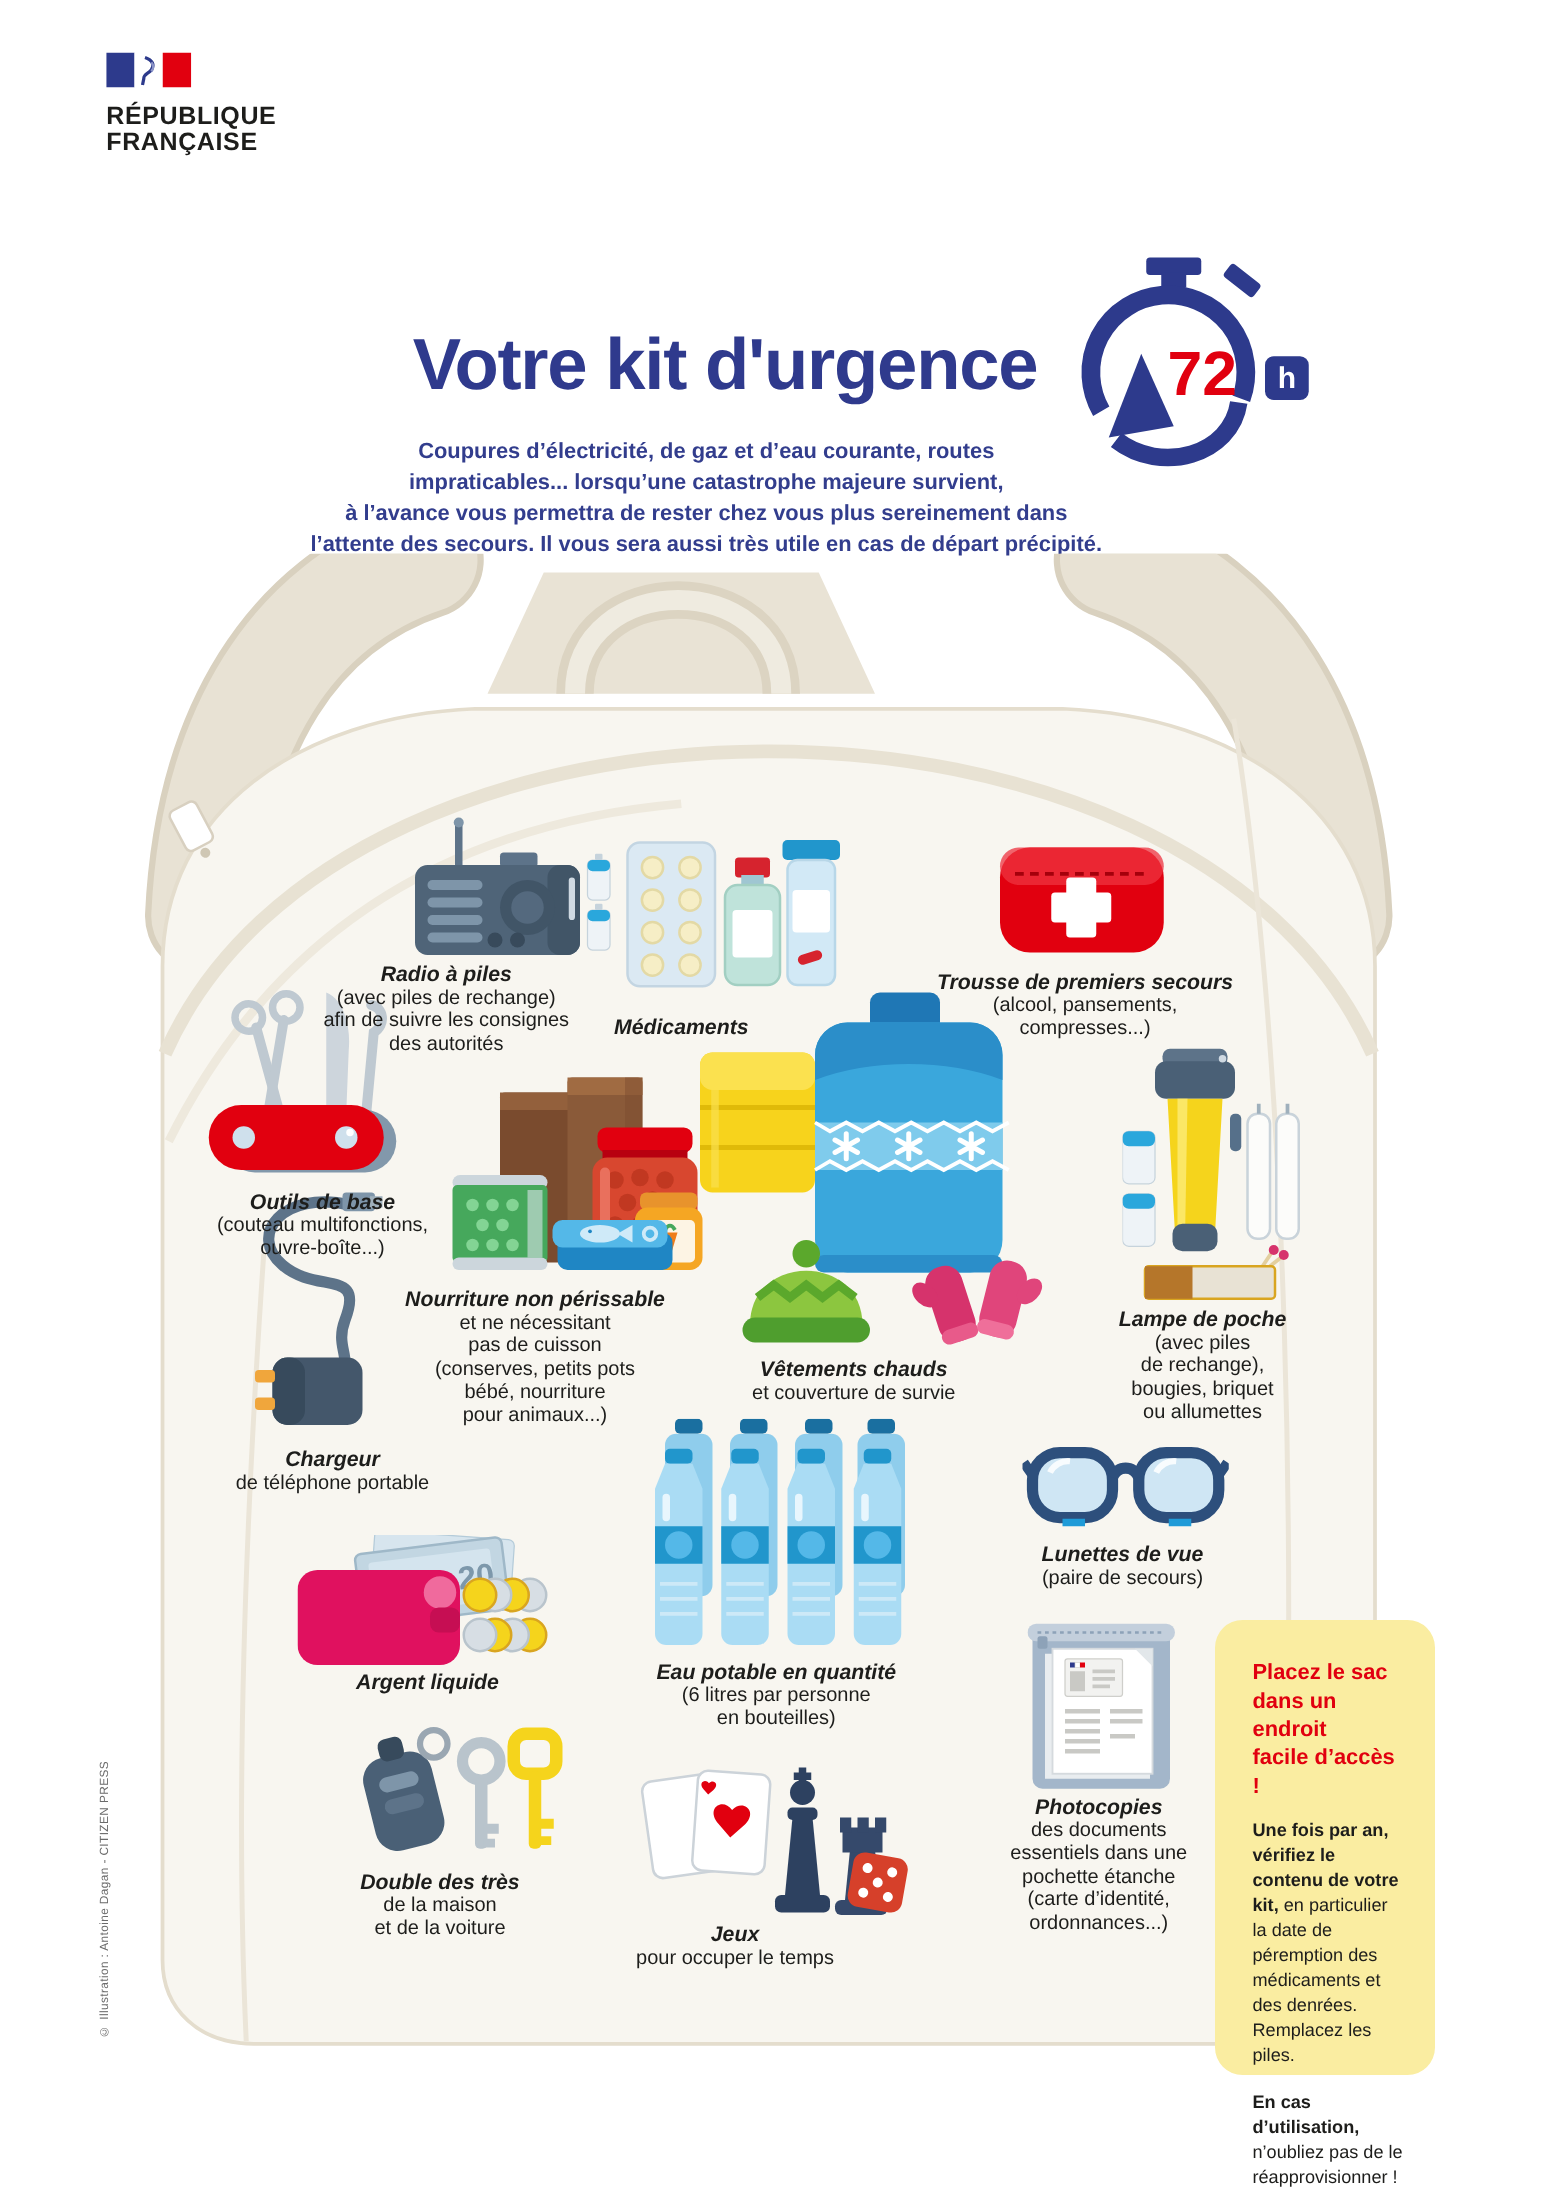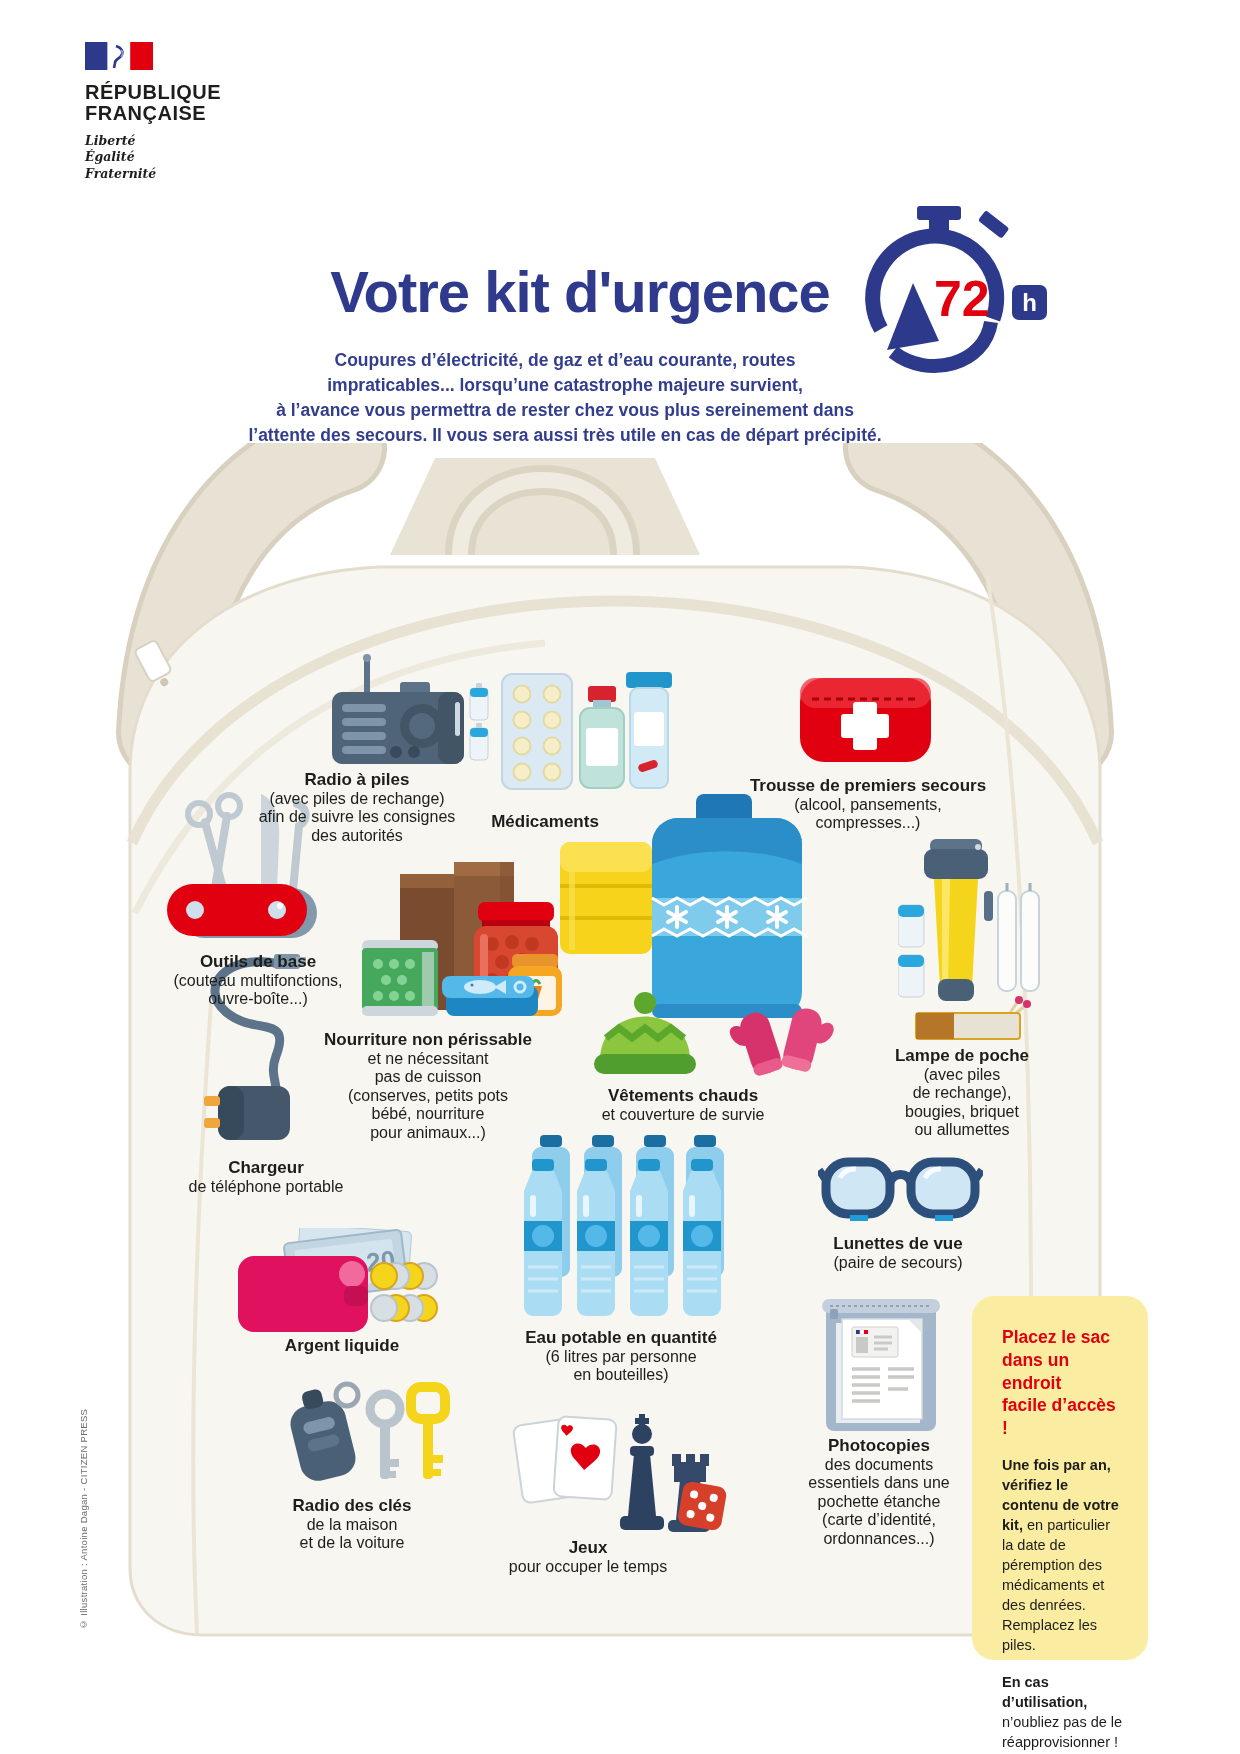--- a/index.html
+++ b/index.html
@@ -23,21 +23,21 @@
   .badge-h  { position:absolute; left:1012px; top:285px; width:35px; height:35px;
               background:#2d3a8c; border-radius:7px; color:#fff; font-size:24px;
               font-weight:800; display:flex; align-items:center; justify-content:center; }
 
   .intro { position:absolute; left:150px; top:348px; width:830px; text-align:center;
            font-size:17.5px; font-weight:700; color:#323d8d; line-height:1.43; }
   .intro .red { color:#e1000f; }
 
   
   .label { position:absolute; width:280px; text-align:center; color:#1d1d1b; }
-  .item-title   { font-size:17px; font-weight:700; line-height:1.16; white-space:pre-line; }
+  .item-title   { font-size:17px; font-weight:700; line-height:1.16; white-space:pre-line;font-style:italic; }
   .item-details { font-size:16px; font-weight:400; line-height:1.16; white-space:pre-line; }
 
   
   .note { position:absolute; left:972px; top:1296px; width:176px; height:364px;
           background:#faeda1; border-radius:22px; box-sizing:border-box;
           padding:30px 24px 24px 30px; }
   .note-title { color:#e1000f; font-size:17.5px; font-weight:800; line-height:1.3;
                 white-space:pre-line; margin-bottom:15px; }
   .note p { margin:0; font-size:14.5px; line-height:1.38; color:#1d1d1b; }
   .note p + p { margin-top:17px; }
@@ -57,23 +57,20 @@
       <rect x="0" y="0" width="22.6" height="28" fill="#2d3a8c"></rect>
       <rect x="22.6" y="0" width="22.6" height="28" fill="#ffffff"></rect>
       <rect x="45.2" y="0" width="22.8" height="28" fill="#e1000f"></rect>
       <path d="M31,4 c6,2 8,6 5,10 c-2,3 -6,3 -6,7 l-1,5" stroke="#2d3a8c" stroke-width="2.6" fill="none"></path>
       <path d="M36,8 c2,2 2,5 0,7" stroke="#8a93c8" stroke-width="2" fill="none"></path>
     </svg>
     <div class="logo-name">
       <div>RÉPUBLIQUE</div>
       <div>FRANÇAISE</div>
     </div>
-    <div class="logo-motto">Liberté
-Égalité
-Fraternité</div>
   </div>
 
   <div class="main-title">Votre kit d'urgence</div>
 
   <svg class="abs" style="left:855px;top:190px;" width="200" height="245" viewBox="0 0 200 245">
     <rect x="62" y="16" width="44" height="14" rx="3" fill="#2d3a8c"></rect>
     <rect x="74" y="28" width="20" height="12" fill="#2d3a8c"></rect>
     <rect x="124" y="28" width="30" height="13" rx="3" fill="#2d3a8c" transform="rotate(38 139 34)"></rect>
     <path d="M 26,139 A 62 62 0 1 1 138,129" fill="none" stroke="#2d3a8c" stroke-width="15"></path>
     <path d="M 136,132 C 130,174 74,190 38,162" fill="none" stroke="#2d3a8c" stroke-width="14"></path>
@@ -512,21 +509,21 @@
   </div>
   <div class="label" style="left:739px;top:1436px;">
     <div class="item-title">Photocopies</div>
     <div class="item-details">des documents
 essentiels dans une
 pochette étanche
 (carte d’identité,
 ordonnances...)</div>
   </div>
   <div class="label" style="left:212px;top:1496px;">
-    <div class="item-title">Radio des clés</div>
+    <div class="item-title">Double des très</div>
     <div class="item-details">de la maison
 et de la voiture</div>
   </div>
   <div class="label" style="left:448px;top:1538px;">
     <div class="item-title">Jeux</div>
     <div class="item-details">pour occuper le temps</div>
   </div>
 
   <div class="note">
     <div class="note-title">Placez le sac

